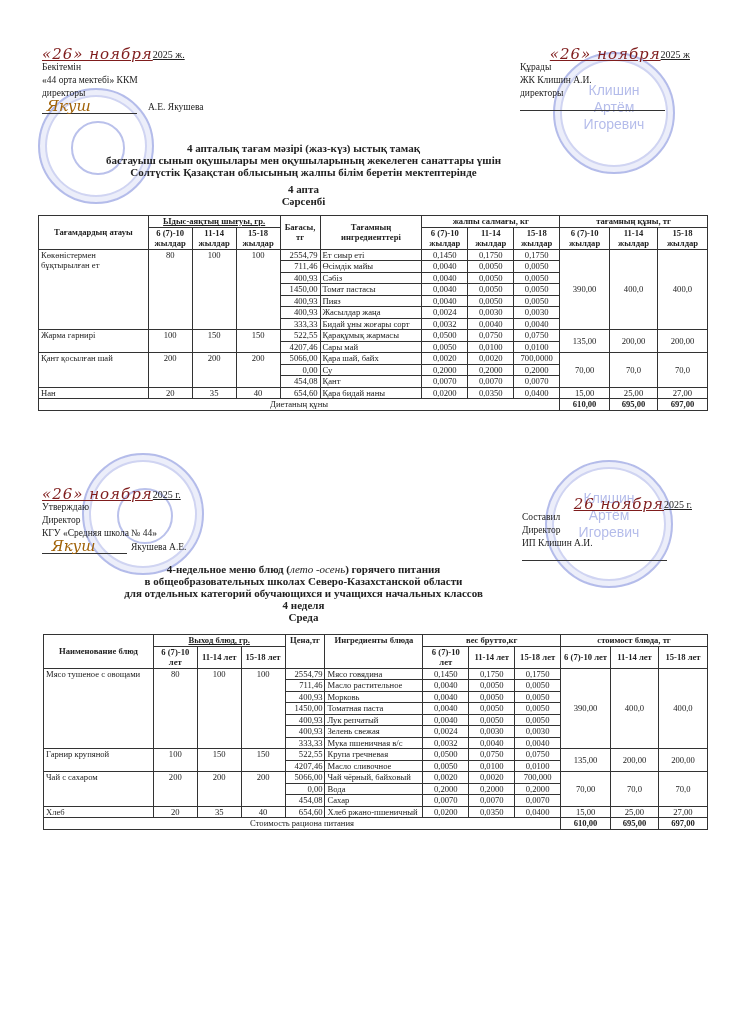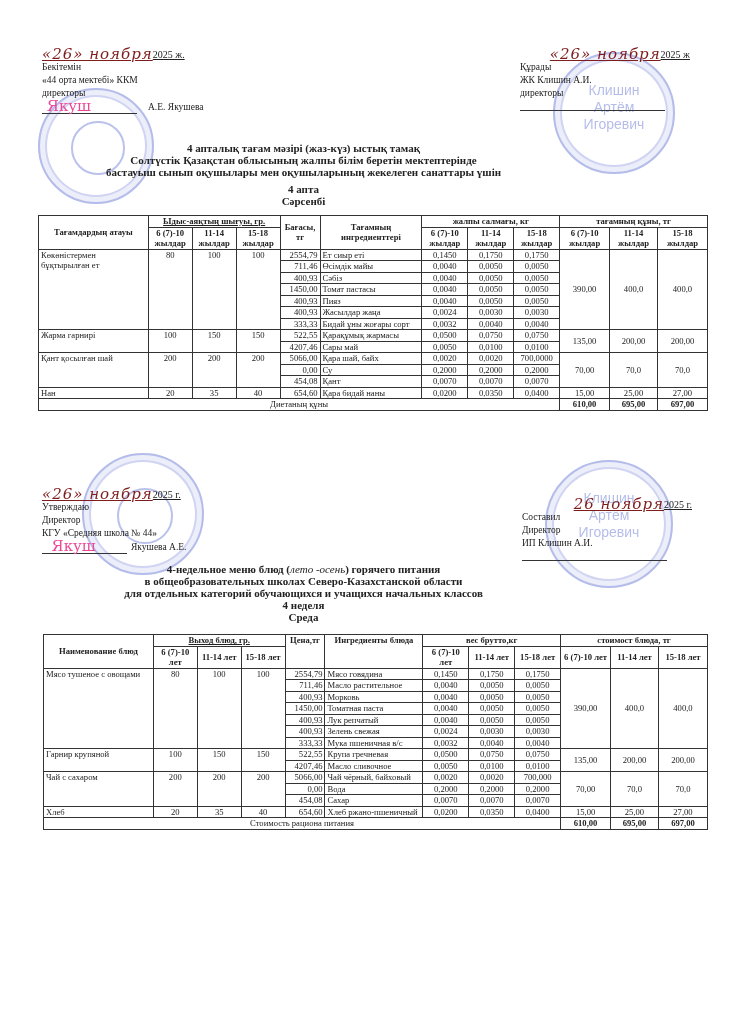--- a/index.html
+++ b/index.html
@@ -4,21 +4,21 @@
 <style>
   html, body { margin: 0; padding: 0; background: #ffffff; }
   body { width: 745px; height: 1024px; position: relative; overflow: hidden;
          font-family: "Liberation Serif", "DejaVu Serif", serif; color: #222; }
   .abs { position: absolute; }
   .sig-block { font-size: 9.5px; line-height: 13px; }
   .sig-date { font-size: 10px; display: flex; align-items: flex-end; }
   .sig-date .hand { font-family: "DejaVu Serif", serif; font-style: italic; color: #7f1d1d;
                     font-size: 15px; text-decoration: underline; letter-spacing: 1px; }
   .sig-line { border-bottom: 1px solid #333; }
-  .scribble { color: #ec4899; font-size: 15px; font-family: "DejaVu Serif", serif; }
+  .scribble { color: #a16207; font-style: italic; font-size: 15px; font-family: "DejaVu Serif", serif; }
   .stamp { position: absolute; border-radius: 50%; border: 2px solid rgba(60,80,200,0.55);
            box-shadow: inset 0 0 0 5px rgba(255,255,255,0.6), inset 0 0 0 7px rgba(60,80,200,0.35);
            opacity: 0.7; pointer-events: none; }
   .stamp .inner { position: absolute; left: 28%; top: 28%; width: 44%; height: 44%; border-radius: 50%;
                   border: 2px solid rgba(60,80,200,0.5); }
   .stamp-text { position: absolute; width: 100%; text-align: center; color: rgba(60,80,200,0.55);
                 font-family: "Liberation Sans", sans-serif; font-size: 14px; line-height: 17px; }
   .title { position: absolute; left: 0; width: 607px; text-align: center; font-weight: bold;
            font-size: 11px; line-height: 12px; }
   .title .it { font-style: italic; font-weight: normal; }
@@ -75,22 +75,22 @@
     <span style="text-decoration:underline;">2025 ж</span>
   </div>
   <div>Құрады</div>
   <div>ЖК Клишин А.И.</div>
   <div>директоры</div>
   <div class="sig-line" style="width:145px;height:10px;"></div>
 </div>
 
 <div class="title" style="top:142px;">
   <div>4 апталық тағам мәзірі (жаз-күз) ыстық тамақ</div>
+  <div>бастауыш сынып оқушылары мен оқушыларының жекелеген санаттары үшін</div>
   <div>Солтүстік Қазақстан облысының жалпы білім беретін мектептерінде</div>
-  <div>бастауыш сынып оқушылары мен оқушыларының жекелеген санаттары үшін</div>
   <div style="margin-top:5px;">4 апта</div>
   <div>Сәрсенбі</div>
 </div>
 
 <table class="menu" style="left:38px;top:215px;width:670px;">
   <colgroup>
     <col style="width:110px">
       <col style="width:44px">
       <col style="width:44px">
       <col style="width:44px">

